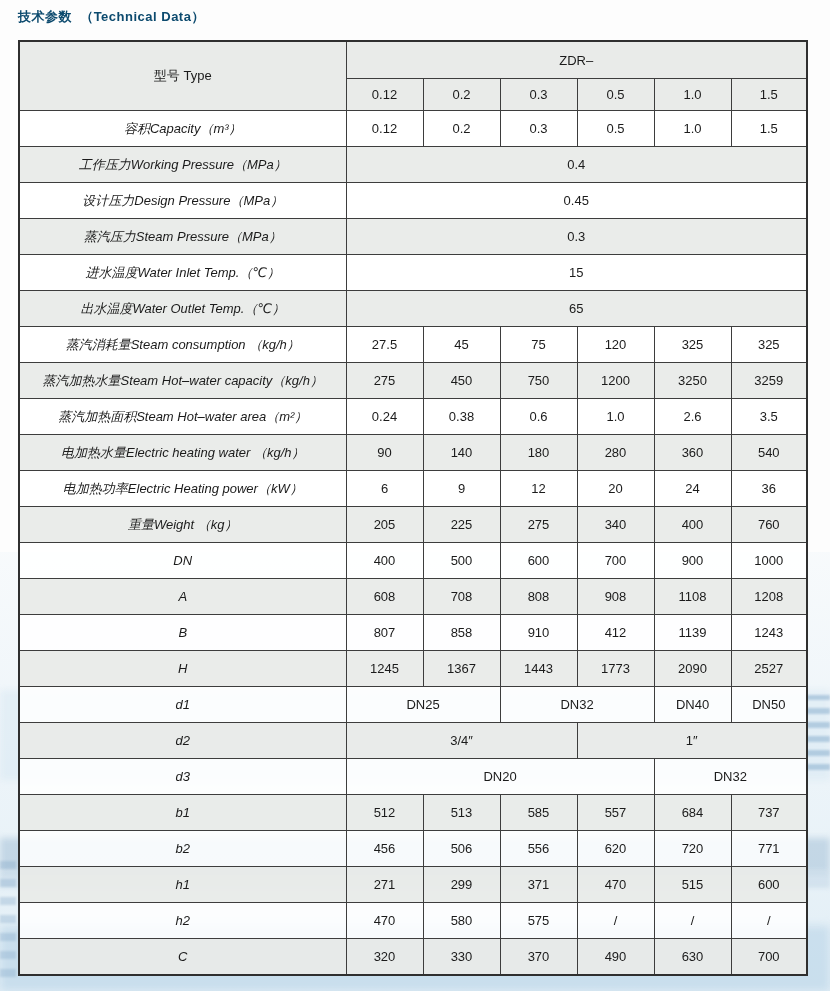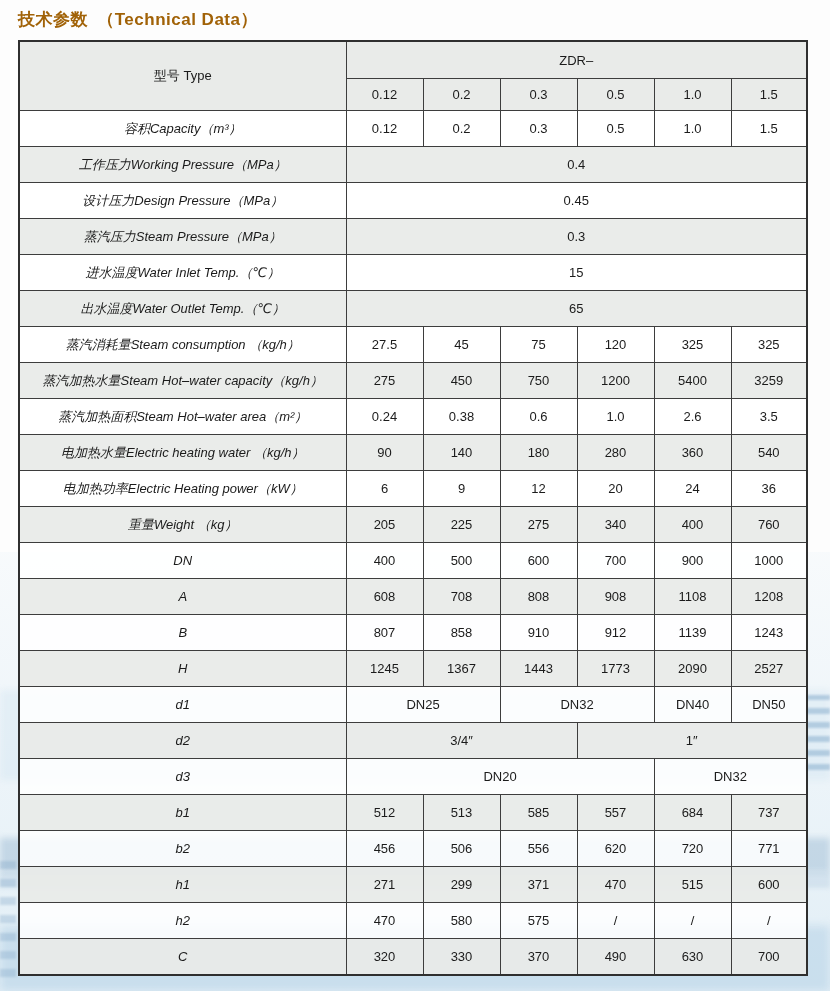--- a/index.html
+++ b/index.html
@@ -25,21 +25,21 @@
                background: rgba(173,205,228,0.48); filter: blur(4px); }
   .bg-marks-right { left: 806px; top: 695px; width: 24px; height: 75px;
                background: repeating-linear-gradient(0deg, rgba(90,140,185,0.35) 0 6px, transparent 6px 14px);
                filter: blur(1px); }
   .bg-marks-left { left: 0; top: 852px; width: 16px; height: 125px;
                background: repeating-linear-gradient(0deg, rgba(120,160,195,0.30) 0 8px, transparent 8px 18px);
                filter: blur(1px); }
 
   .page-title {
     position: absolute; left: 18px; top: 8px; z-index: 2;
-    font-size: 17px; font-weight: bold; color: #a16207;
+    font-size: 13px; font-weight: bold; color: #0c4a6e;
     letter-spacing: 0.5px; white-space: nowrap;
   }
   .page-title .en { margin-left: 4px; }
 
   table.spec {
     position: absolute; left: 18px; top: 40px; z-index: 1;
     width: 788px;
     border-collapse: collapse; table-layout: fixed;
     border: 2px solid #2f2f2f;
   }
@@ -138,21 +138,21 @@
         <td>120</td>
         <td>325</td>
         <td>325</td>
       </tr>
       <tr class="row-gray">
         <td class="label-cell">蒸汽加热水量Steam Hot–water capacity（kg/h）</td>
         <td>275</td>
         <td>450</td>
         <td>750</td>
         <td>1200</td>
-        <td>5400</td>
+        <td>3250</td>
         <td>3259</td>
       </tr>
       <tr class="row-white">
         <td class="label-cell">蒸汽加热面积Steam Hot–water area（m²）</td>
         <td>0.24</td>
         <td>0.38</td>
         <td>0.6</td>
         <td>1.0</td>
         <td>2.6</td>
         <td>3.5</td>
@@ -200,21 +200,21 @@
         <td>808</td>
         <td>908</td>
         <td>1108</td>
         <td>1208</td>
       </tr>
       <tr class="row-white">
         <td class="label-cell label-center">B</td>
         <td>807</td>
         <td>858</td>
         <td>910</td>
-        <td>912</td>
+        <td>412</td>
         <td>1139</td>
         <td>1243</td>
       </tr>
       <tr class="row-gray">
         <td class="label-cell label-center">H</td>
         <td>1245</td>
         <td>1367</td>
         <td>1443</td>
         <td>1773</td>
         <td>2090</td>

